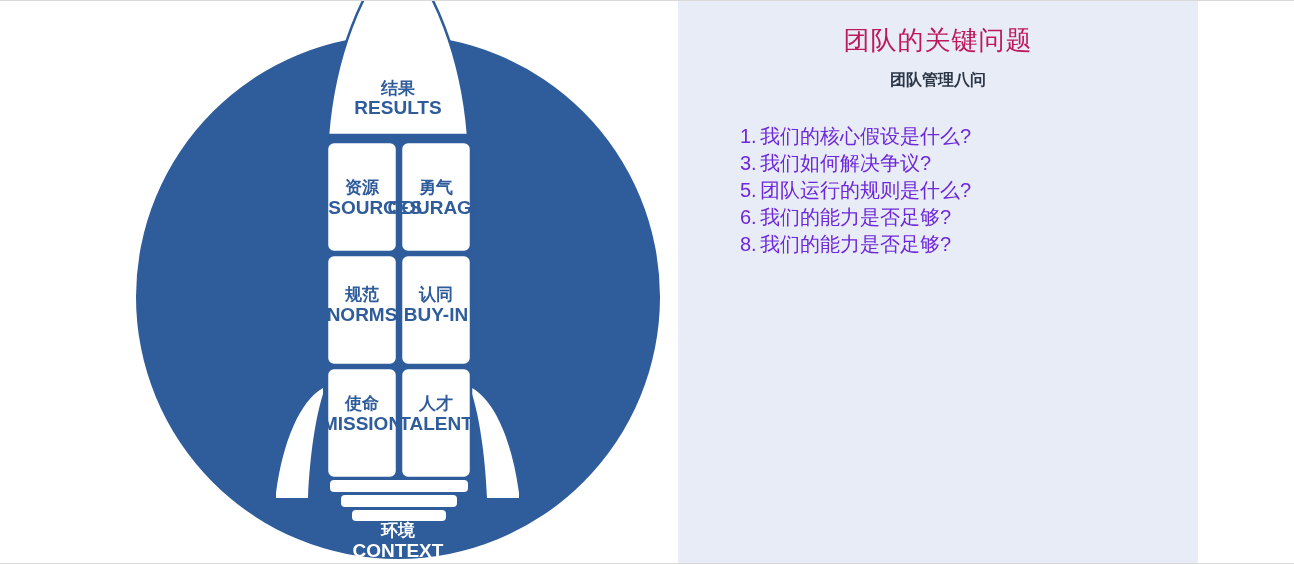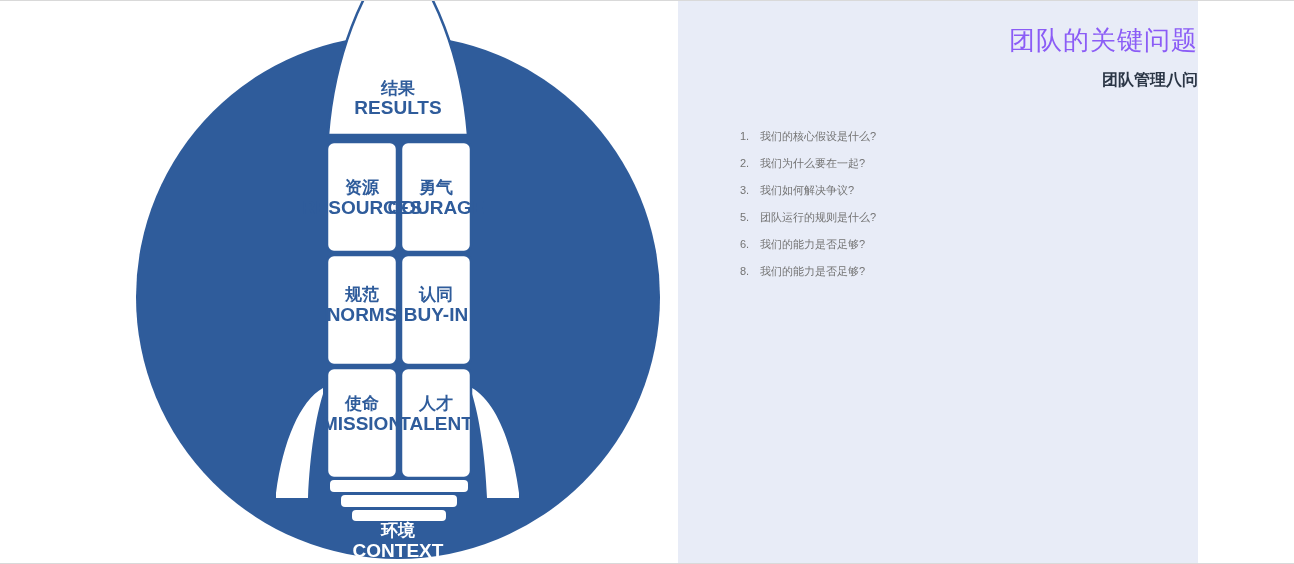--- a/index.html
+++ b/index.html
@@ -36,41 +36,41 @@
   .ctx-cn{font-size:17px;fill:#ffffff;font-weight:bold;text-anchor:middle;}
   .ctx-en{font-size:19px;fill:#ffffff;font-weight:bold;text-anchor:middle;}
 
   
   #info-panel{
     position:absolute;left:678px;top:0;width:520px;height:562px;
     background:#E8ECF7;
   }
   #panel-title{
     margin:0;padding-top:22px;
-    text-align:right;
+    text-align:center;
     font-size:26px;
     font-weight:normal;
-    color:#8b5cf6;
+    color:#be185d;
     letter-spacing:1px;
   }
   #panel-subtitle{
     margin:0;padding-top:12px;
-    text-align:right;
+    text-align:center;
     font-size:16px;
     font-weight:bold;
     color:#2A3545;
   }
   #question-list{
     list-style:none;
     margin:0;
     padding:32px 0 0 62px;
   }
   #question-list li{
-    font-size:11px;
-    color:#737373;
+    font-size:20px;
+    color:#6d28d9;
     line-height:27px;
     padding-bottom:0px;
     white-space:nowrap;
   }
   #question-list li .num{display:inline-block;width:20px;}
 </style>
 </head>
 <body>
 
 <div id="slide">
@@ -117,21 +117,20 @@
       <text class="ctx-cn" x="398" y="535">环境</text>
       <text class="ctx-en" x="398" y="556">CONTEXT</text>
     </svg>
   </div>
 
   <div id="info-panel">
     <h1 id="panel-title">团队的关键问题</h1>
     <h2 id="panel-subtitle">团队管理八问</h2>
     <ol id="question-list">
         <li><span class="num">1.</span><span>我们的核心假设是什么?</span></li>
-        <li><span class="num">2.</span><span>我们为什么要在一起?</span></li>
         <li><span class="num">3.</span><span>我们如何解决争议?</span></li>
         <li><span class="num">5.</span><span>团队运行的规则是什么?</span></li>
         <li><span class="num">6.</span><span>我们的能力是否足够?</span></li>
         <li><span class="num">8.</span><span>我们的能力是否足够?</span></li>
       </ol>
   </div>
 
 </div>
 
 </body></html>

